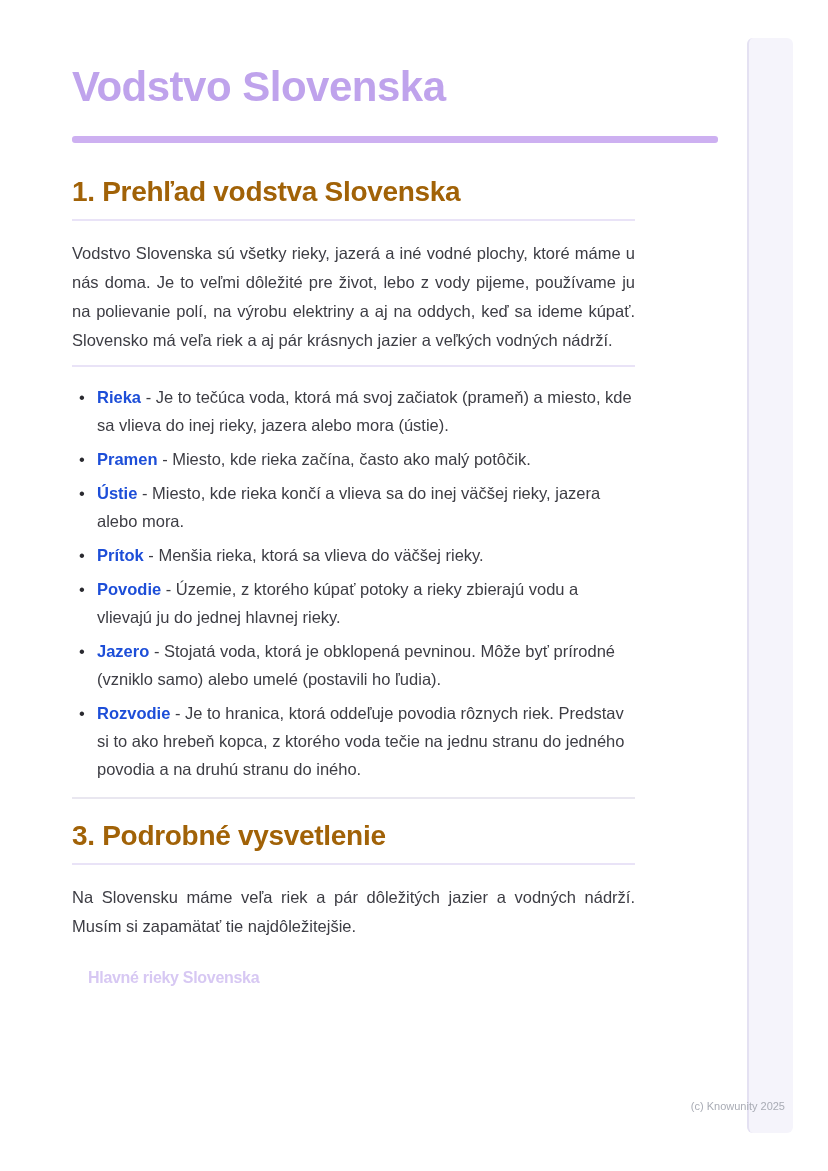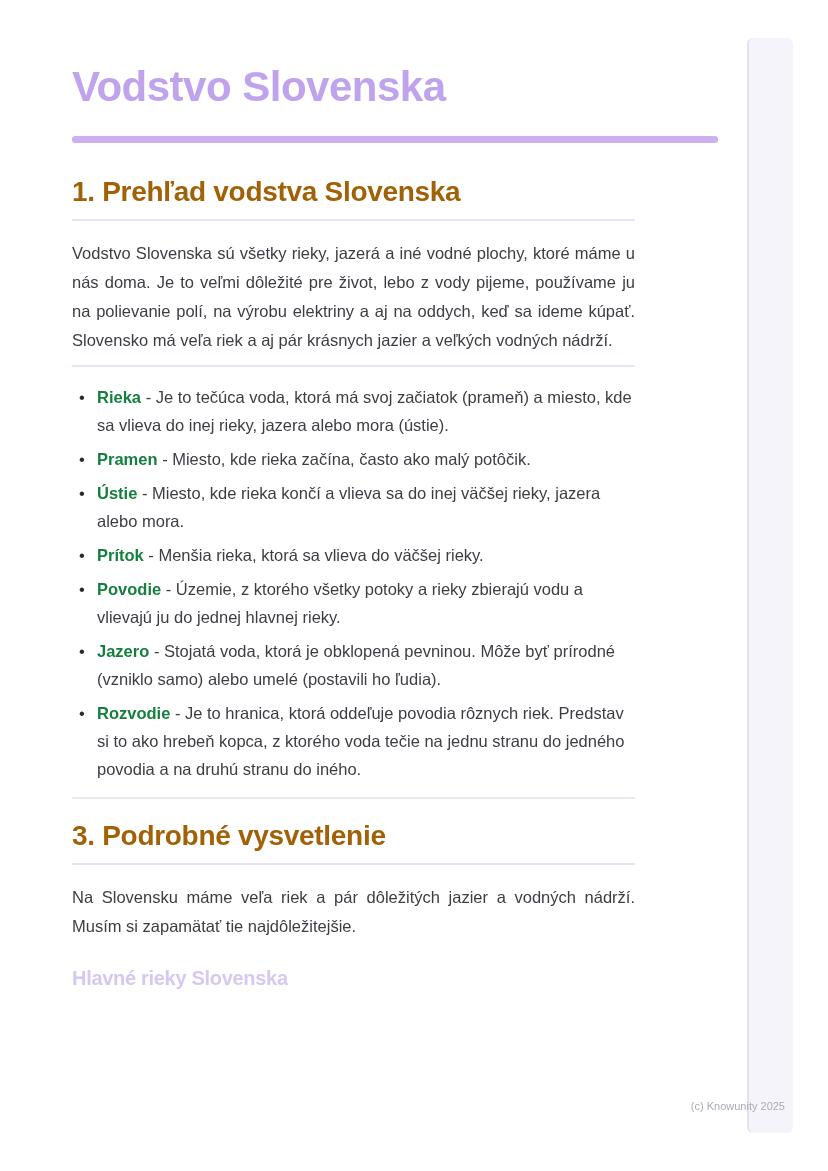--- a/index.html
+++ b/index.html
@@ -95,33 +95,33 @@
   }
   ul.term-list li::before {
     content: "•";
     position: absolute;
     left: 7px;
     top: 0;
     color: #2a2a30;
     font-size: 16.5px;
   }
   ul.term-list li strong {
-    color: #15803d;
+    color: #1d4ed8;
     font-weight: bold;
   }
   .section-divider {
     margin-top: 14px;
     width: 563px;
     height: 2px;
     background: #e9e7f0;
   }
   .sub-heading {
-    margin: 0;
+    margin: 16px;
     margin-top: 22px;
-    font-size: 20px;
+    font-size: 16px;
     line-height: 30px;
     font-weight: bold;
     letter-spacing: -0.3px;
     color: #d7c8f3;
   }
   .footer-credit {
     position: absolute;
     top: 1100px;
     right: 43px;
     font-size: 11px;
@@ -159,21 +159,21 @@
       <li>
         <strong>Ústie</strong>
         <span>- Miesto, kde rieka končí a vlieva sa do inej väčšej rieky, jazera alebo mora.</span>
       </li>
       <li>
         <strong>Prítok</strong>
         <span>- Menšia rieka, ktorá sa vlieva do väčšej rieky.</span>
       </li>
       <li>
         <strong>Povodie</strong>
-        <span>- Územie, z ktorého všetky potoky a rieky zbierajú vodu a vlievajú ju do jednej hlavnej rieky.</span>
+        <span>- Územie, z ktorého kúpať potoky a rieky zbierajú vodu a vlievajú ju do jednej hlavnej rieky.</span>
       </li>
       <li>
         <strong>Jazero</strong>
         <span>- Stojatá voda, ktorá je obklopená pevninou. Môže byť prírodné (vzniklo samo) alebo umelé (postavili ho ľudia).</span>
       </li>
       <li>
         <strong>Rozvodie</strong>
         <span>- Je to hranica, ktorá oddeľuje povodia rôznych riek. Predstav si to ako hrebeň kopca, z ktorého voda tečie na jednu stranu do jedného povodia a na druhú stranu do iného.</span>
       </li>
     </ul>

